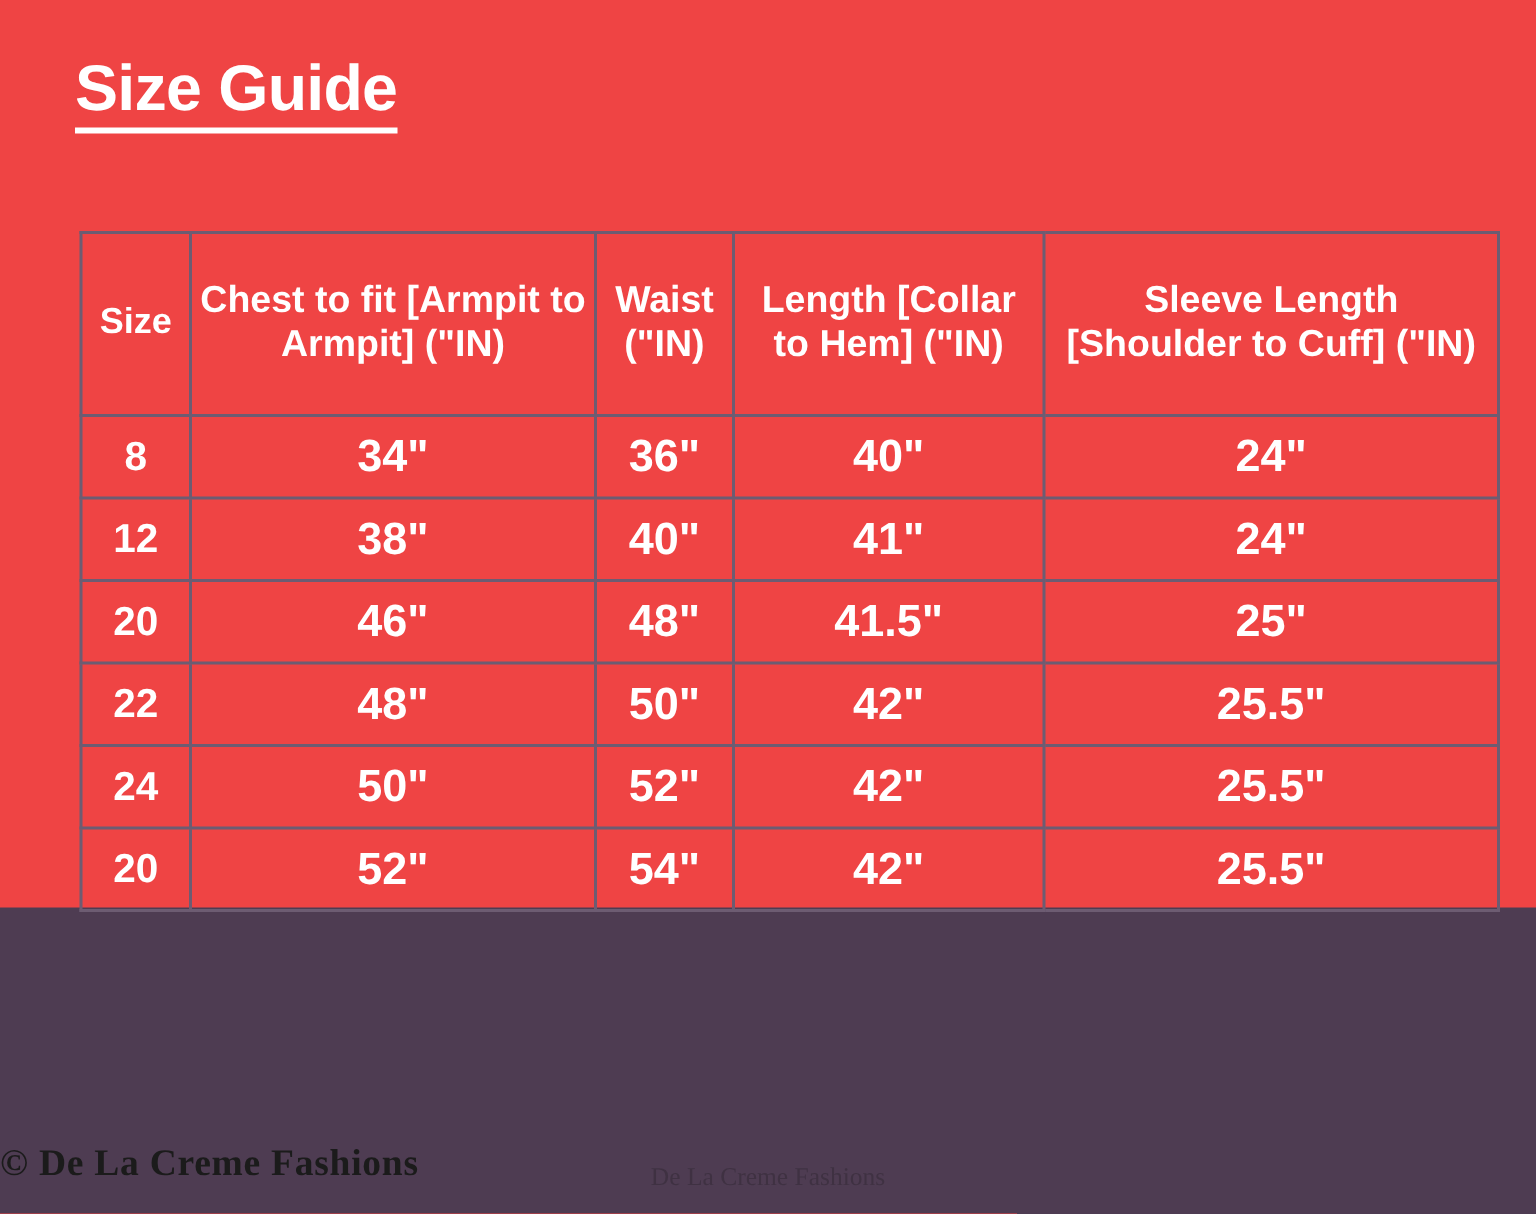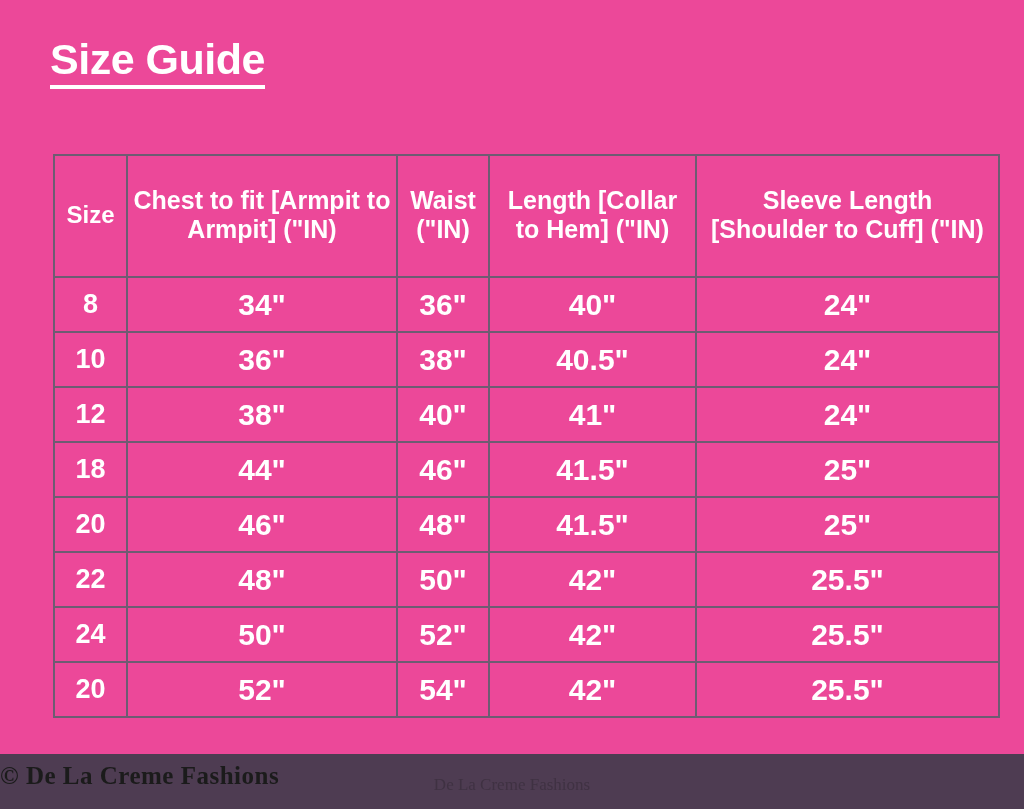--- a/index.html
+++ b/index.html
@@ -10,22 +10,22 @@
     width: 1024px;
     height: 809px;
     background: #4e3c52;
     font-family: "Liberation Sans", sans-serif;
     overflow: hidden;
     position: relative;
   }
   .page {
     position: relative;
     width: 1024px;
-    height: 754px;
-    background: #ec4899;
+    height: 605px;
+    background: #ef4444;
     box-sizing: border-box;
   }
   .title {
     position: absolute;
     left: 50px;
     top: 36px;
     font-size: 43px;
     font-weight: bold;
     color: #ffffff;
     letter-spacing: -0.5px;
@@ -129,39 +129,25 @@
       </thead>
       <tbody>
         <tr>
           <td class="size-cell">8</td>
           <td>34"</td>
           <td>36"</td>
           <td>40"</td>
           <td>24"</td>
         </tr>
         <tr>
-          <td class="size-cell">10</td>
-          <td>36"</td>
-          <td>38"</td>
-          <td>40.5"</td>
-          <td>24"</td>
-        </tr>
-        <tr>
           <td class="size-cell">12</td>
           <td>38"</td>
           <td>40"</td>
           <td>41"</td>
           <td>24"</td>
-        </tr>
-        <tr>
-          <td class="size-cell">18</td>
-          <td>44"</td>
-          <td>46"</td>
-          <td>41.5"</td>
-          <td>25"</td>
         </tr>
         <tr>
           <td class="size-cell">20</td>
           <td>46"</td>
           <td>48"</td>
           <td>41.5"</td>
           <td>25"</td>
         </tr>
         <tr>
           <td class="size-cell">22</td>

